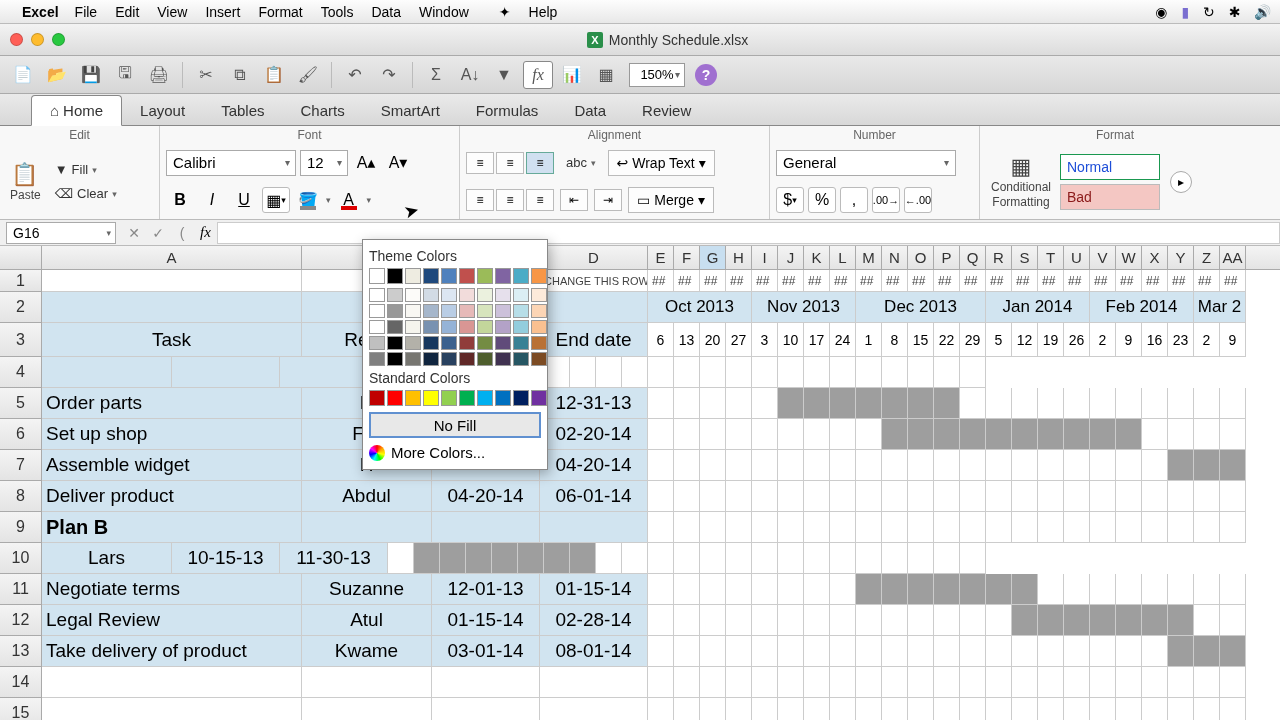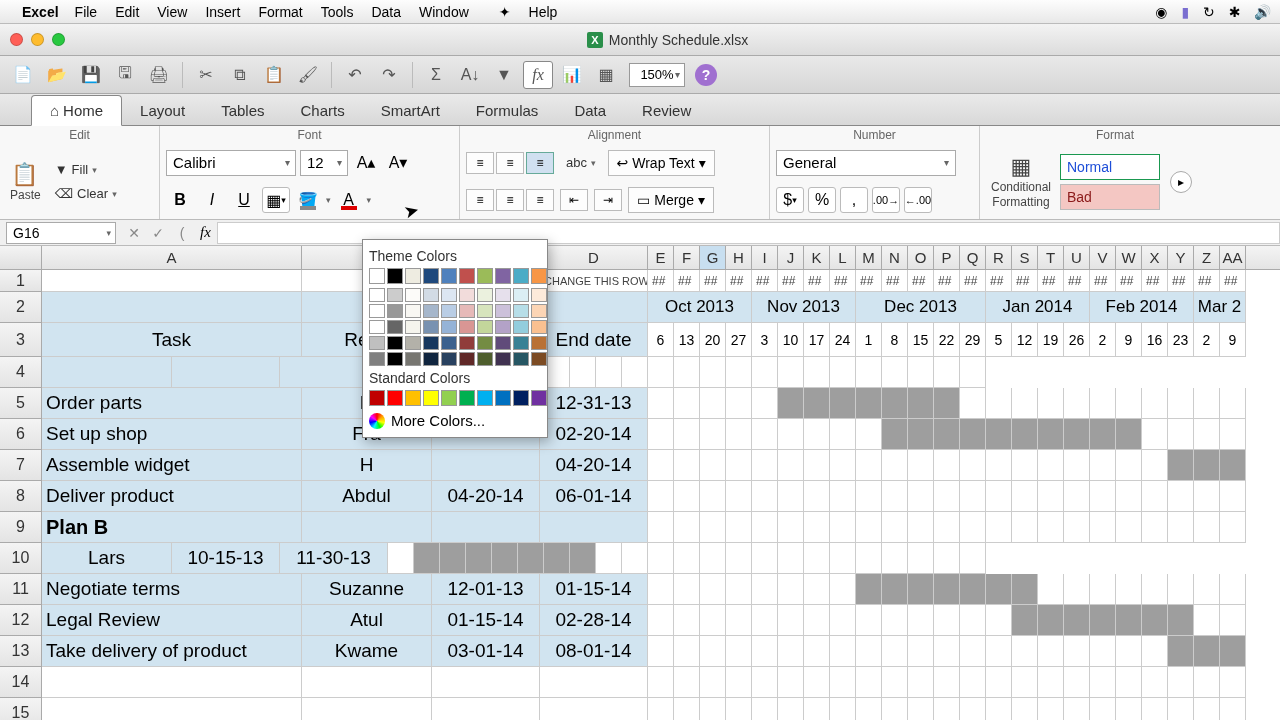--- a/index.html
+++ b/index.html
@@ -855,19 +855,20 @@
       <div class="swatch" style="background: rgb(255, 0, 0);"></div>
       <div class="swatch" style="background: rgb(255, 192, 0);"></div>
       <div class="swatch" style="background: rgb(255, 255, 0);"></div>
       <div class="swatch" style="background: rgb(146, 208, 80);"></div>
       <div class="swatch" style="background: rgb(0, 176, 80);"></div>
       <div class="swatch" style="background: rgb(0, 176, 240);"></div>
       <div class="swatch" style="background: rgb(0, 112, 192);"></div>
       <div class="swatch" style="background: rgb(0, 32, 96);"></div>
       <div class="swatch" style="background: rgb(112, 48, 160);"></div>
     </div>
+  <div class="no-fill-btn">No Fill</div>
   <div class="more-colors">
     <span class="wheel"></span>
     <span>More Colors...</span>
   </div>
 </div>
 
 <div class="cursor-arrow">➤</div>
 
 </body></html>

